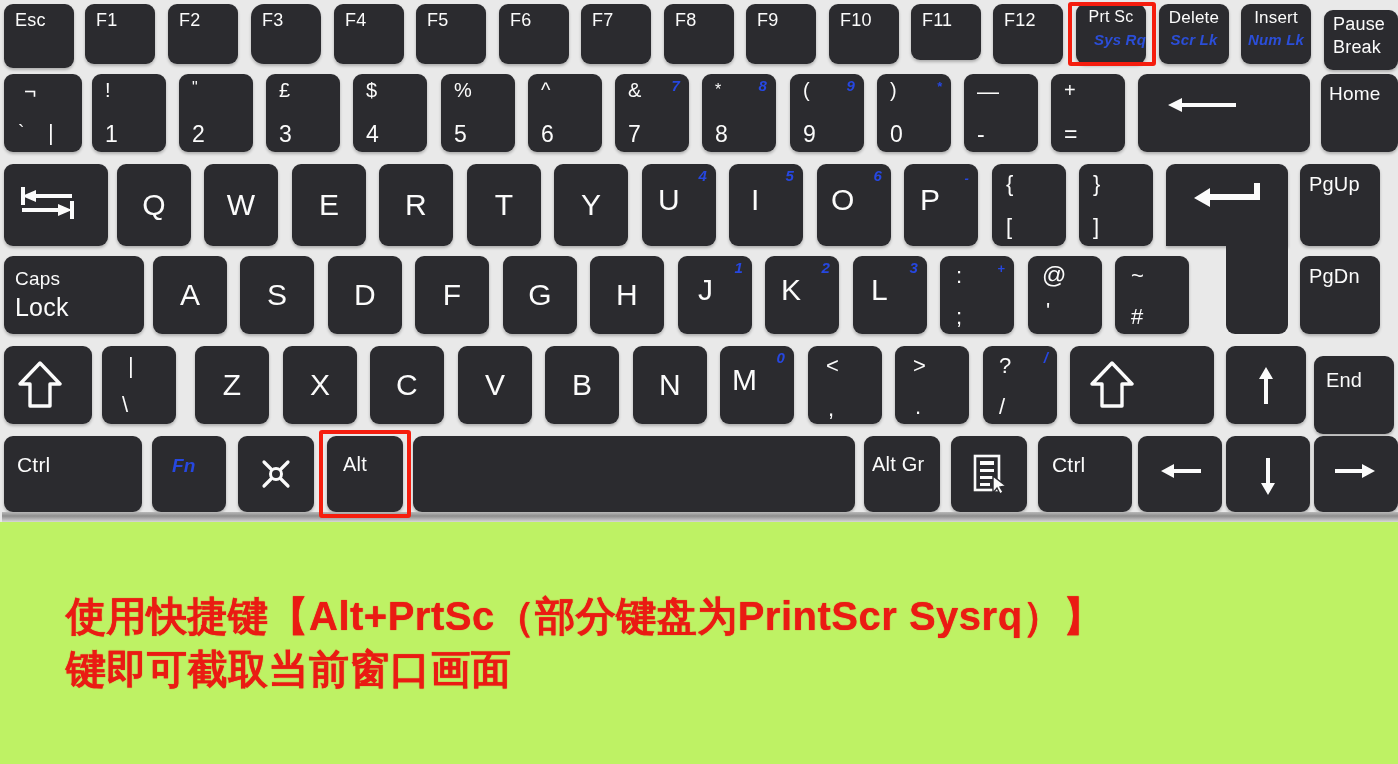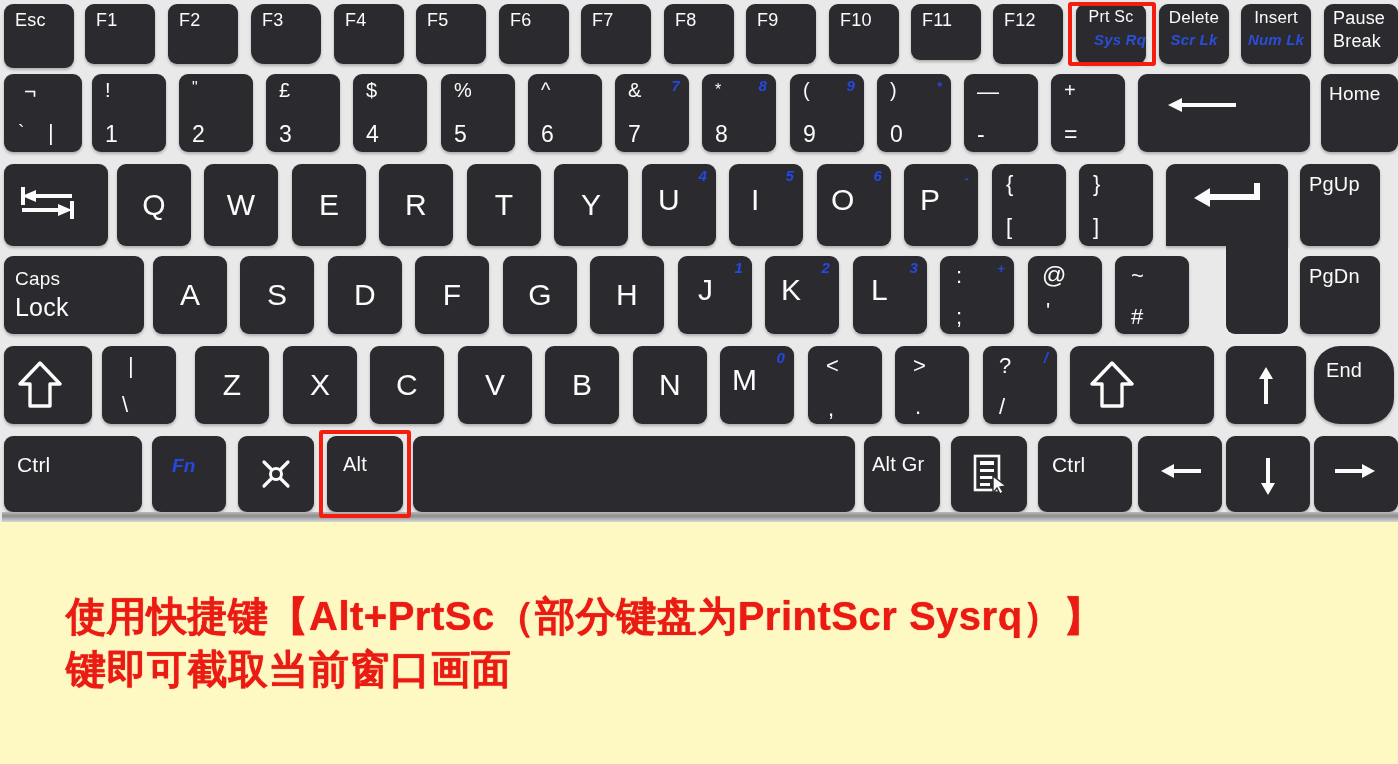--- a/index.html
+++ b/index.html
@@ -56,21 +56,21 @@
 
   
   #bezel {
     position: absolute; left: 0; bottom: 0; width: 1398px; height: 10px;
     background: linear-gradient(#b9b9b9, #8e8e8e 40%, #d8d8d8);
   }
 
   
   #caption {
     position: absolute; left: 0; top: 522px; width: 1398px; height: 242px;
-    background: #fef9c3;
+    background: #bef264;
     padding: 68px 0 0 66px;
   }
   #caption .line {
     color: #ea1b13;
     font-weight: 700;
     font-size: 40px;
     line-height: 53px;
     letter-spacing: .5px;
     white-space: pre;
     text-shadow: 0 0 1px #ea1b13;
@@ -129,21 +129,21 @@
         <span class="lbl blue-sub" style="left:0;right:0;text-align:right;top:28px;">Sys Rq</span>
       </div>
       <div class="key" style="left:1157px;top:2px;width:70px;height:60px;">
         <span class="lbl" style="left:0;right:0;text-align:center;top:5px;font-size:17px;">Delete</span>
         <span class="lbl blue-sub" style="left:0;right:0;text-align:center;top:28px;">Scr Lk</span>
       </div>
       <div class="key" style="left:1239px;top:2px;width:70px;height:60px;">
         <span class="lbl" style="left:0;right:0;text-align:center;top:5px;font-size:17px;">Insert</span>
         <span class="lbl blue-sub" style="left:0;right:0;text-align:center;top:28px;">Num Lk</span>
       </div>
-      <div class="key" style="left:1322px;top:2px;width:74px;height:60px;">
+      <div class="key" style="left:1322px;top:8px;width:74px;height:60px;">
         <span class="lbl" style="left:9px;top:5px;font-size:18px;">Pause</span>
         <span class="lbl" style="left:9px;top:28px;font-size:18px;">Break</span>
       </div>
 
       <div class="key" style="left:2px;top:72px;width:78px;height:78px;">
         <span class="lbl" style="left:20px;top:6px;font-size:21px;">¬</span>
         <span class="lbl" style="left:14px;bottom:10px;font-size:19px;">`</span>
         <span class="lbl" style="left:44px;bottom:8px;font-size:22px;">|</span>
       </div>
       <div class="key" style="left:90px;top:72px;width:74px;height:78px;">
@@ -379,21 +379,21 @@
           </svg>
         </span>
       </div>
       <div class="key" style="left:1224px;top:344px;width:80px;height:78px;">
         <span style="position:absolute;left:32px;top:20px;">
           <svg width="16" height="40" viewBox="0 0 16 40">
             <path d="M8 1 L15 13 L10 13 L10 38 L6 38 L6 13 L1 13 Z" fill="#fbfbfb"></path>
           </svg>
         </span>
       </div>
-      <div class="key" style="left:1312px;top:344px;width:80px;height:78px;border-radius:26px;">
+      <div class="key" style="left:1312px;top:354px;width:80px;height:78px;">
         <span class="lbl" style="left:12px;top:14px;font-size:20px;">End</span>
       </div>
 
       <div class="key" style="left:2px;top:434px;width:138px;height:76px;">
         <span class="lbl" style="left:13px;top:18px;font-size:21px;">Ctrl</span>
       </div>
       <div class="key" style="left:150px;top:434px;width:74px;height:76px;">
         <span class="lbl" style="left:20px;top:20px;font-size:19px;color:#2647e0;font-style:italic;font-weight:700;">Fn</span>
       </div>
       <div class="key" style="left:236px;top:434px;width:76px;height:76px;">

